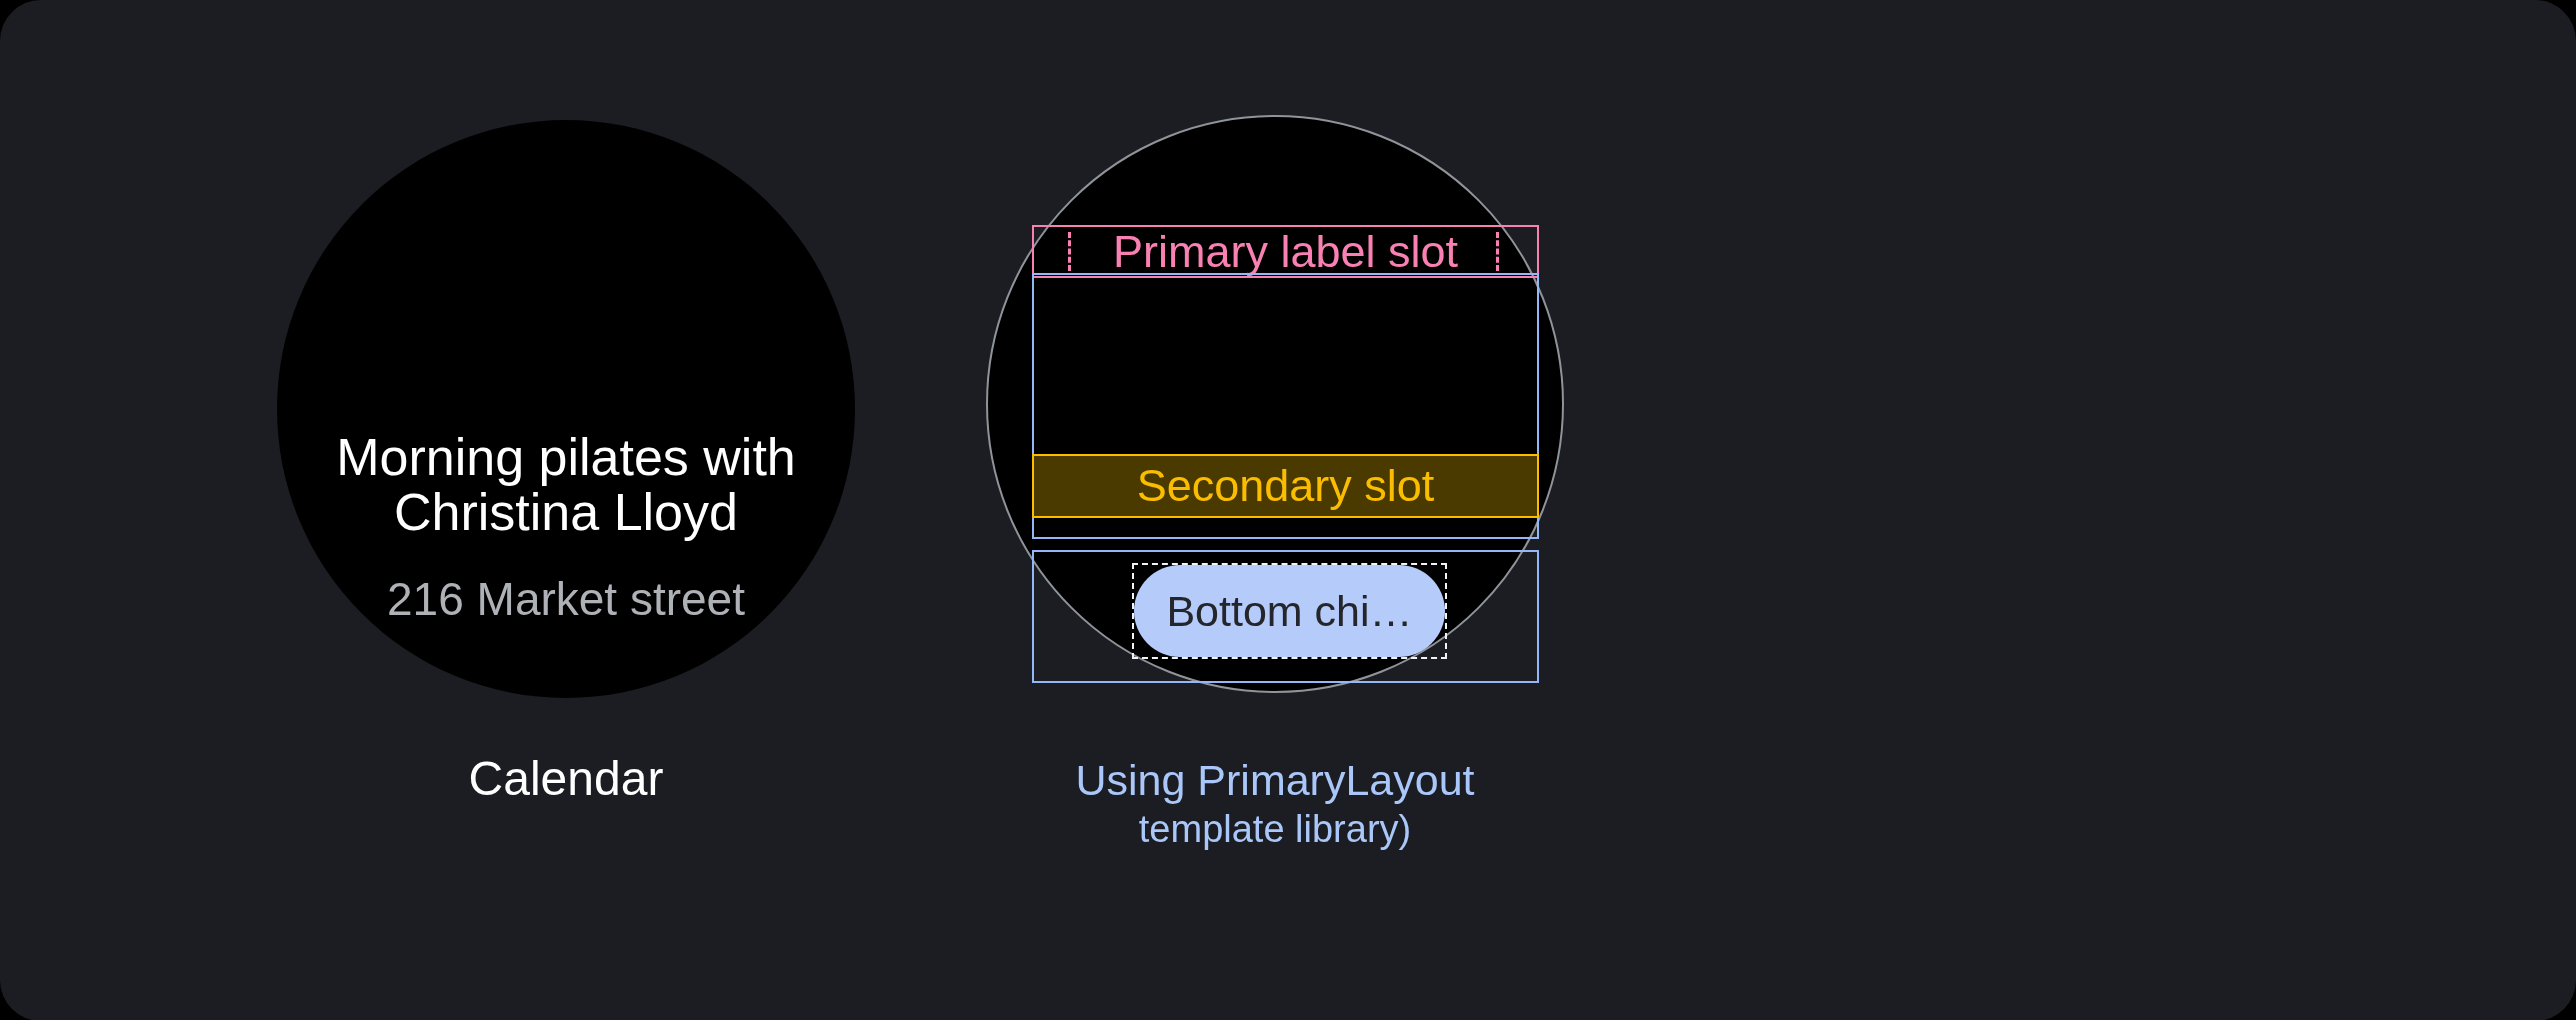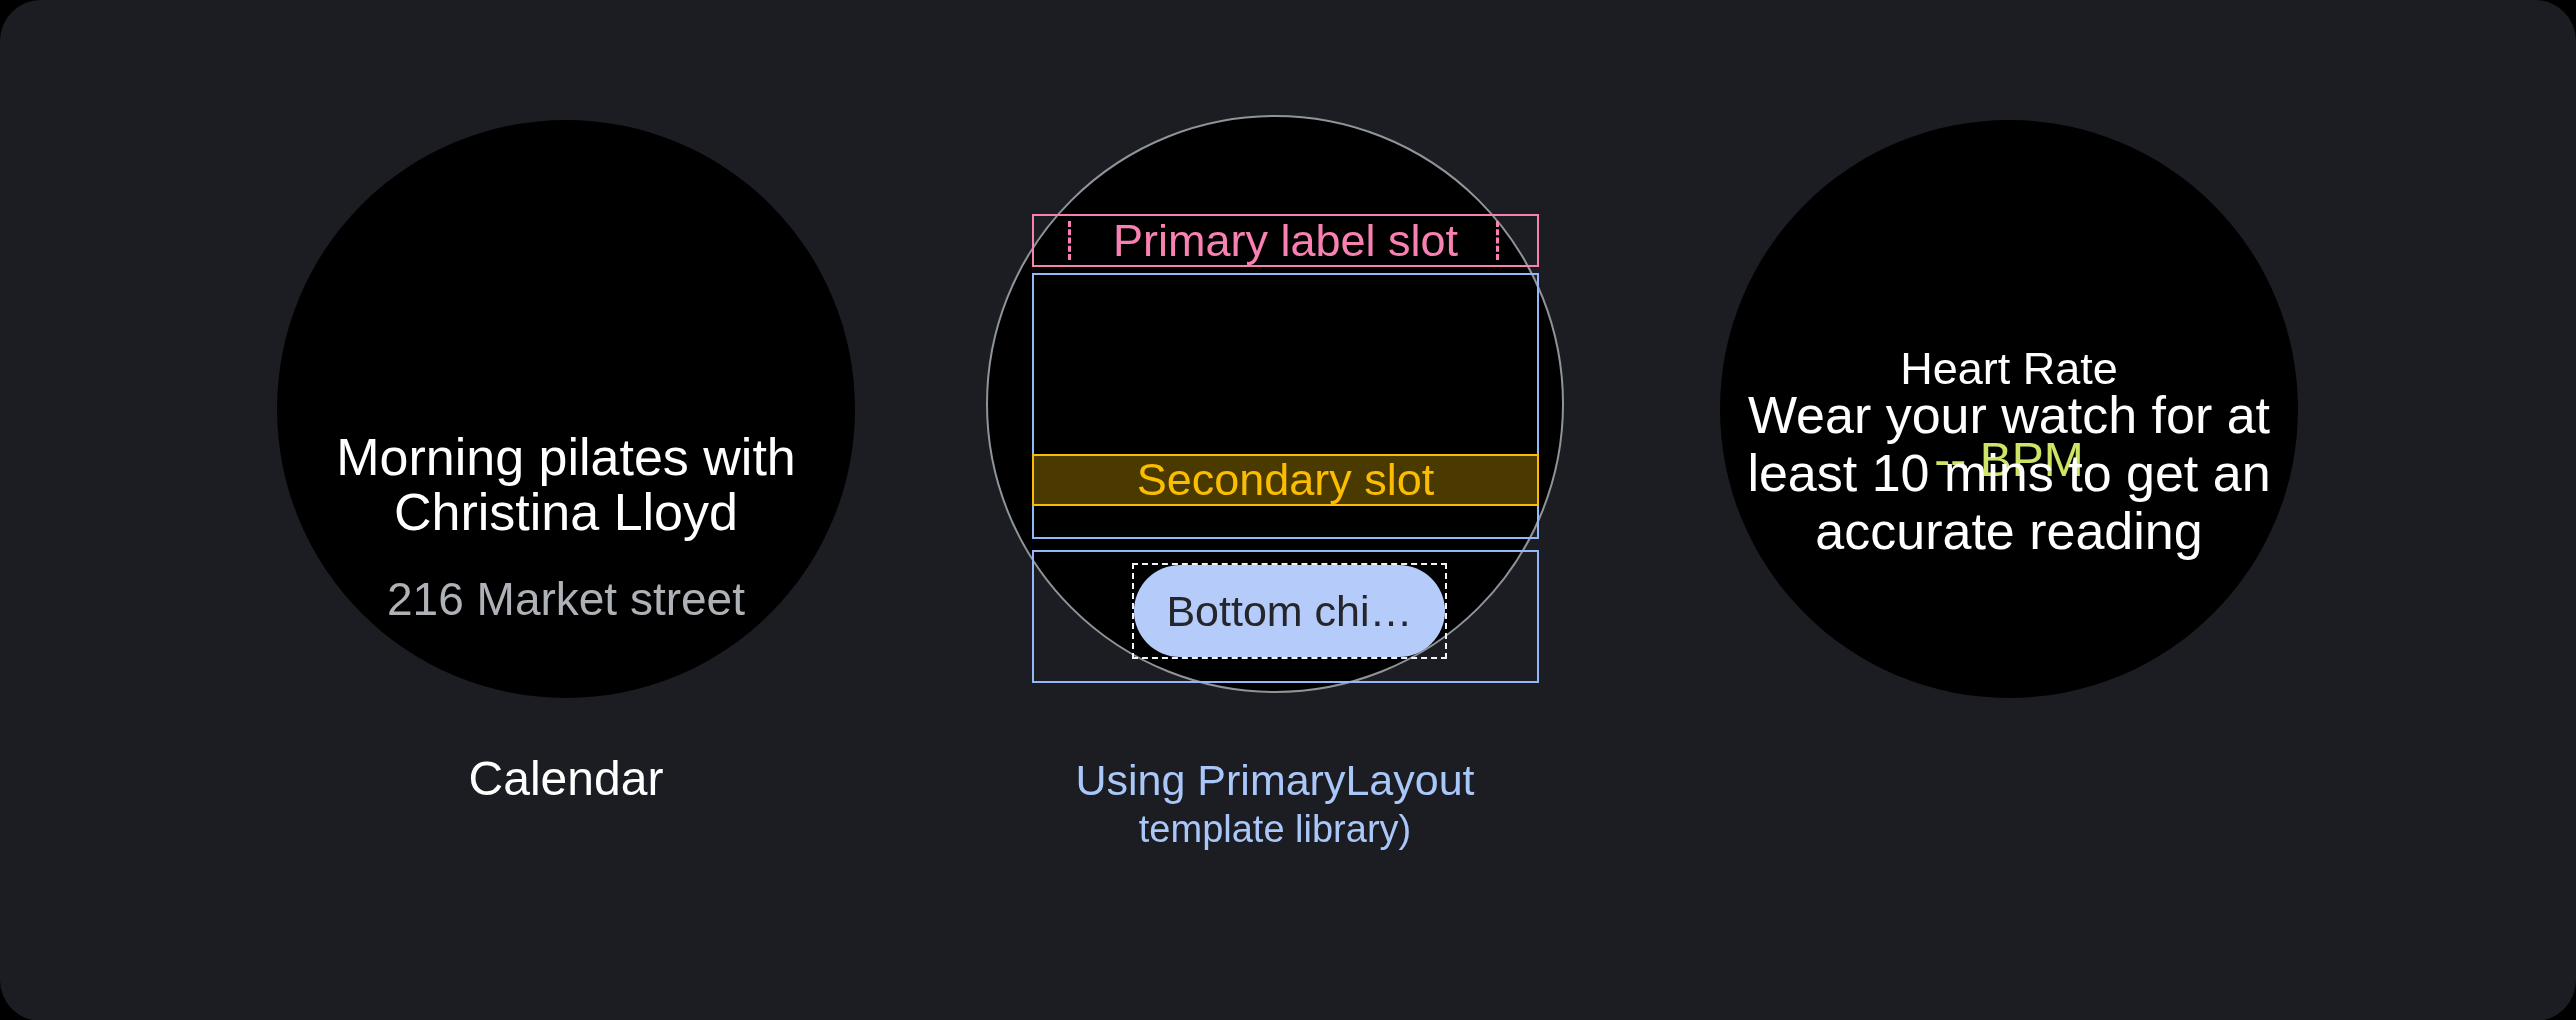--- a/index.html
+++ b/index.html
@@ -26,31 +26,31 @@
   
   .caption{position:absolute;width:578px;text-align:center;font-size:48px;line-height:52px;
            font-weight:500;color:var(--c-white,#fff);}
   .caption.blue{color:var(--c-caption-blue,#AAC7FA);font-size:43px;}
   .subcaption{position:absolute;width:578px;text-align:center;font-size:38px;line-height:49px;
               font-weight:400;color:var(--c-caption-blue,#AAC7FA);}
 
   
   .slotbox{position:absolute;box-sizing:border-box;display:flex;align-items:center;
            justify-content:center;font-size:45px;font-weight:500;white-space:nowrap;}
-  .box-pink{left:1032px;top:214px;width:507px;height:53px;
+  .box-pink{left:1032px;top:225px;width:507px;height:53px;
             border:2.6px solid var(--c-pink,#F980B2);color:var(--c-pink,#F980B2);}
   .pdash{position:absolute;top:5.2px;bottom:5.2px;width:0;
          border-left:3.4px dashed var(--c-pink,#F980B2);}
   .pdash.l{left:34px;} .pdash.r{right:38px;}
   .box-blue-upper{left:1032px;top:273px;width:507px;height:266px;
             border:2.6px solid var(--c-slot-blue,#94B7F7);}
   .box-green{left:1032px;top:310px;width:507px;height:118px;
             border:2.6px solid var(--c-green,#92DBA1);color:var(--c-green,#92DBA1);
             background:var(--c-green-fill,#35493A);}
-  .box-amber{left:1032px;top:454px;width:507px;height:52px;
+  .box-amber{left:1032px;top:454px;width:507px;height:64px;
             border:2.6px solid var(--c-amber,#FBBD00);color:var(--c-amber,#FBBD00);
             background:var(--c-amber-fill,#4A3A00);}
   .box-blue-lower{left:1032px;top:550px;width:507px;height:133px;
             border:2.6px solid var(--c-slot-blue,#94B7F7);}
   .chip-sel{position:absolute;left:1132px;top:563px;width:315px;height:96px;
             box-sizing:border-box;border:2.6px dashed var(--c-dash-white,#F0F2F4);}
   .chip.bottom{position:absolute;inset:0;border-radius:46px;font-size:43px;}
 
   
   .hr-title{top:225px;font-size:45px;line-height:48px;font-weight:500;color:var(--c-white,#fff);}
@@ -93,25 +93,16 @@
       <div class="chip bottom">
         <span>Bottom chi…</span>
       </div>
     </div>
 
     <div class="caption blue" style="left:986px;top:754px;">Using PrimaryLayout</div>
     <div class="subcaption" style="left:986px;top:805px;">
       <div>template library)</div>
     </div>
 
-    <section class="watch" style="left:1720px;top:120px;">
-      <div class="wtext hr-title">Heart Rate</div>
-      <div class="wtext bpm">-- BPM</div>
-      <div class="wtext hr-body">
-        <div>Wear your watch for at</div>
-        <div>least 10 mins to get an</div>
-        <div>accurate reading</div>
-      </div>
-    </section>
 
   </div>
 </div>
 
 
 </body></html>

